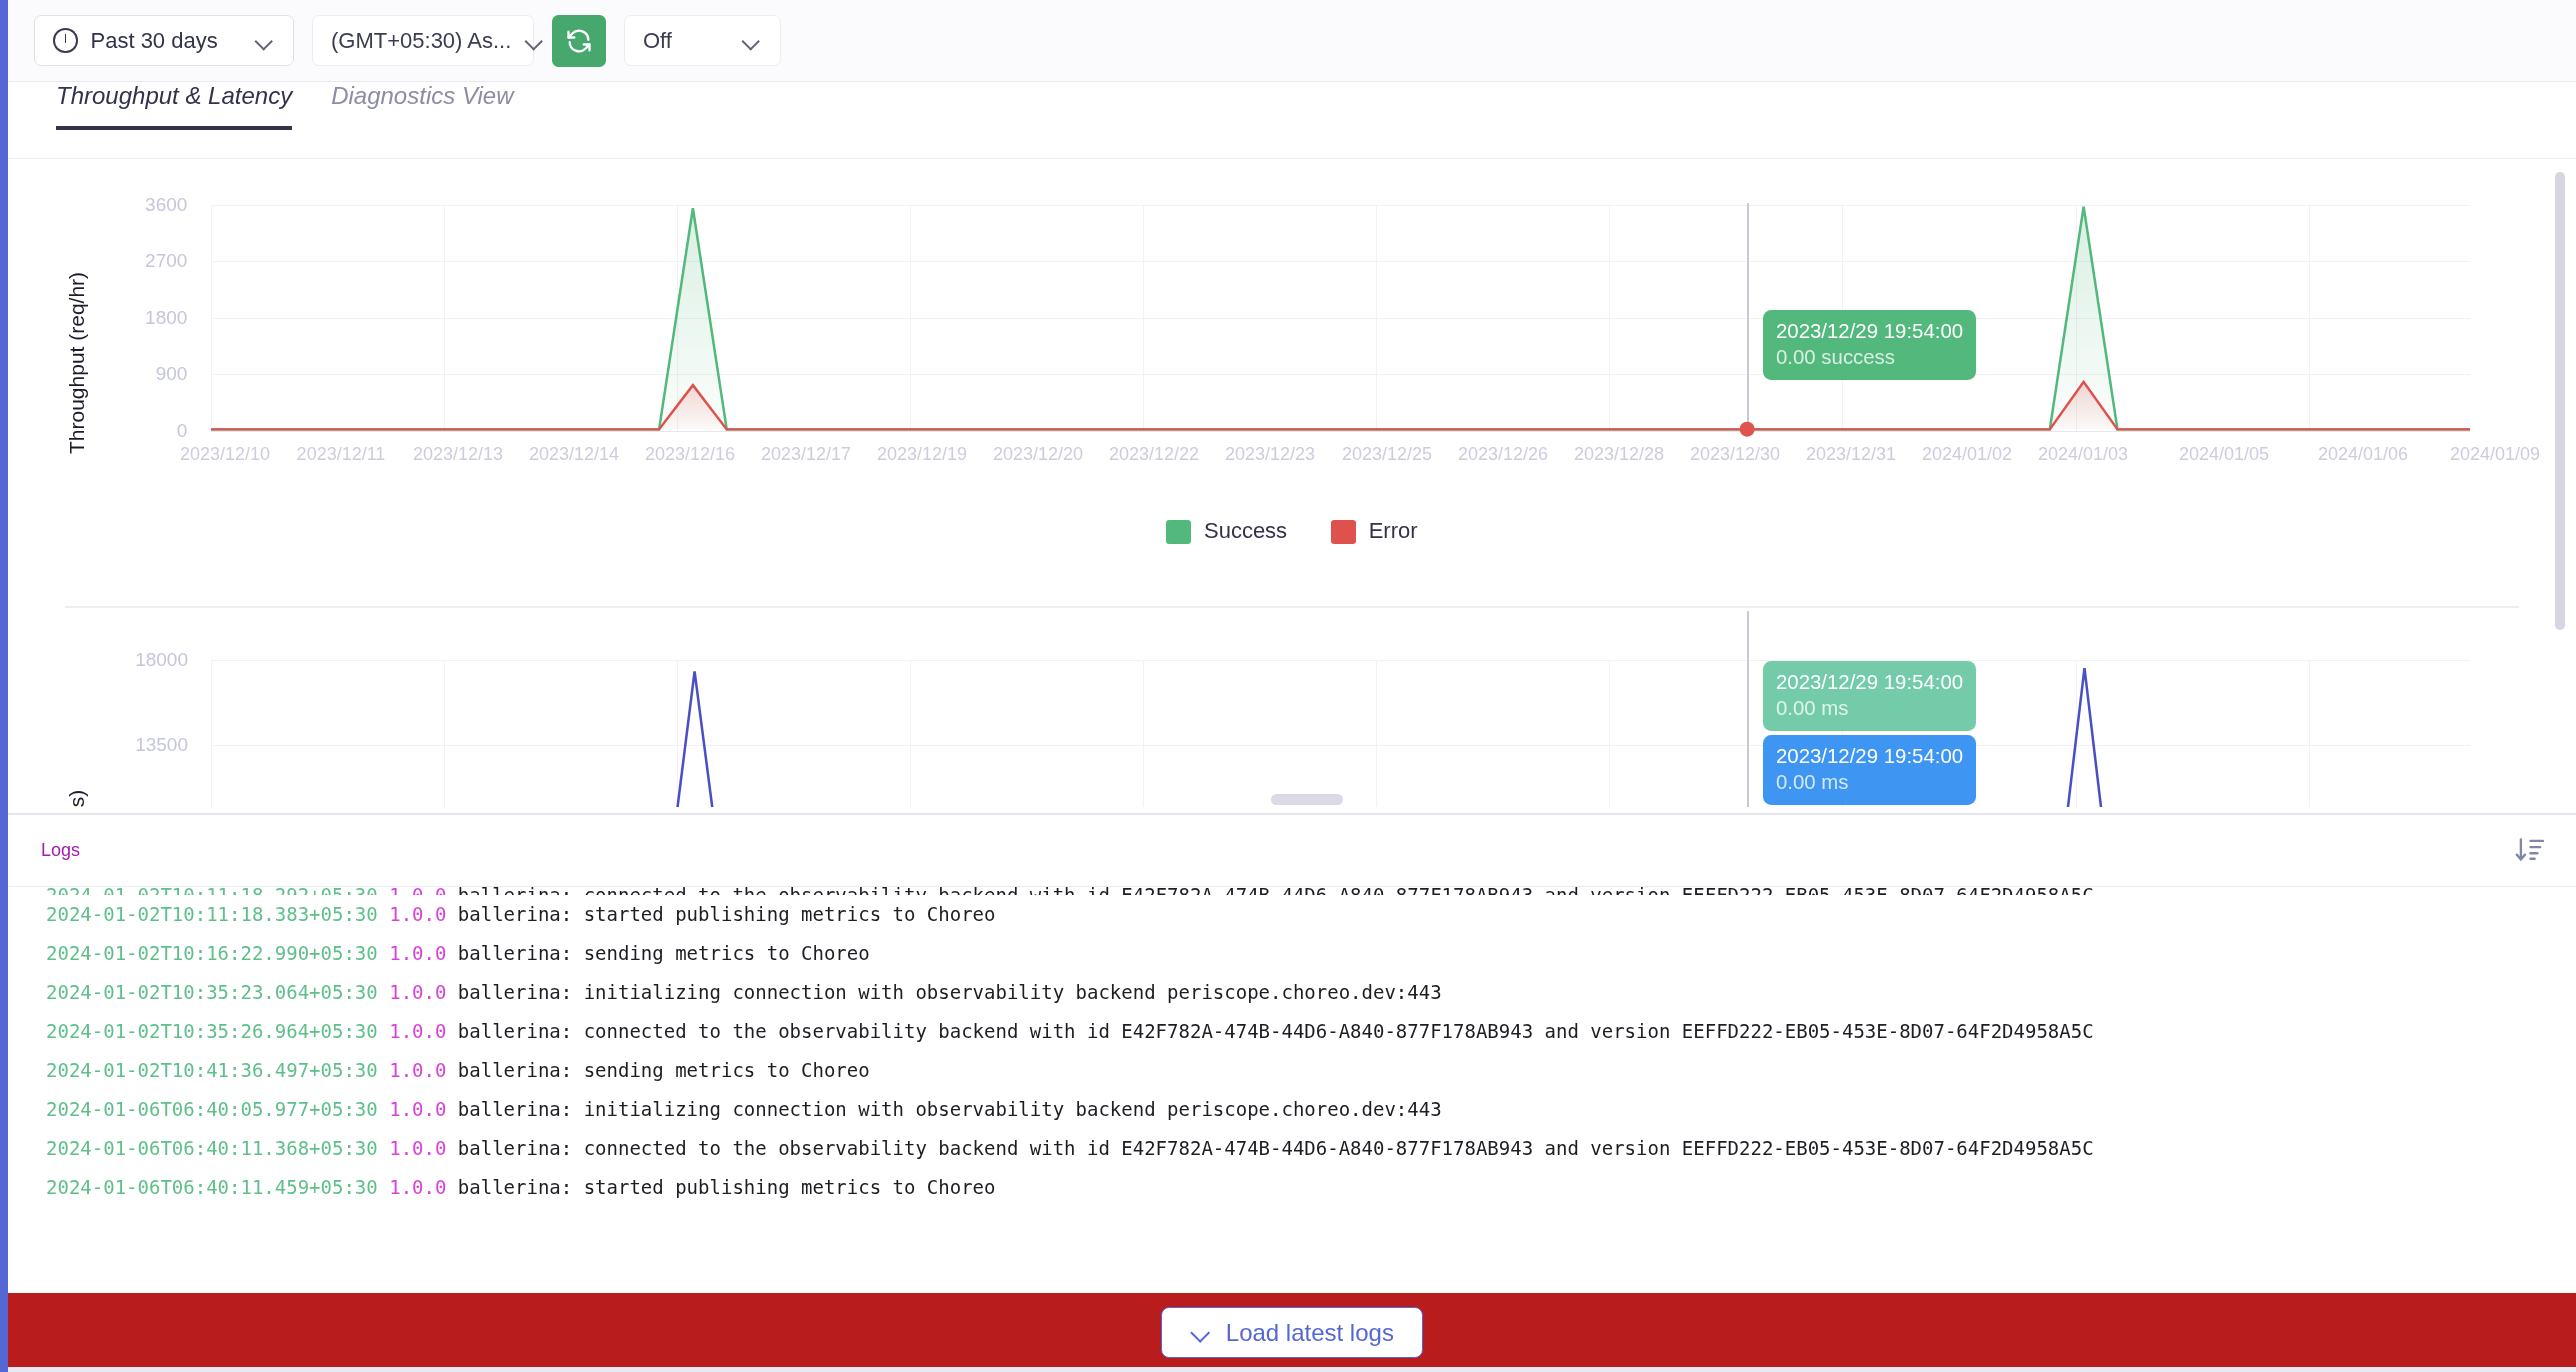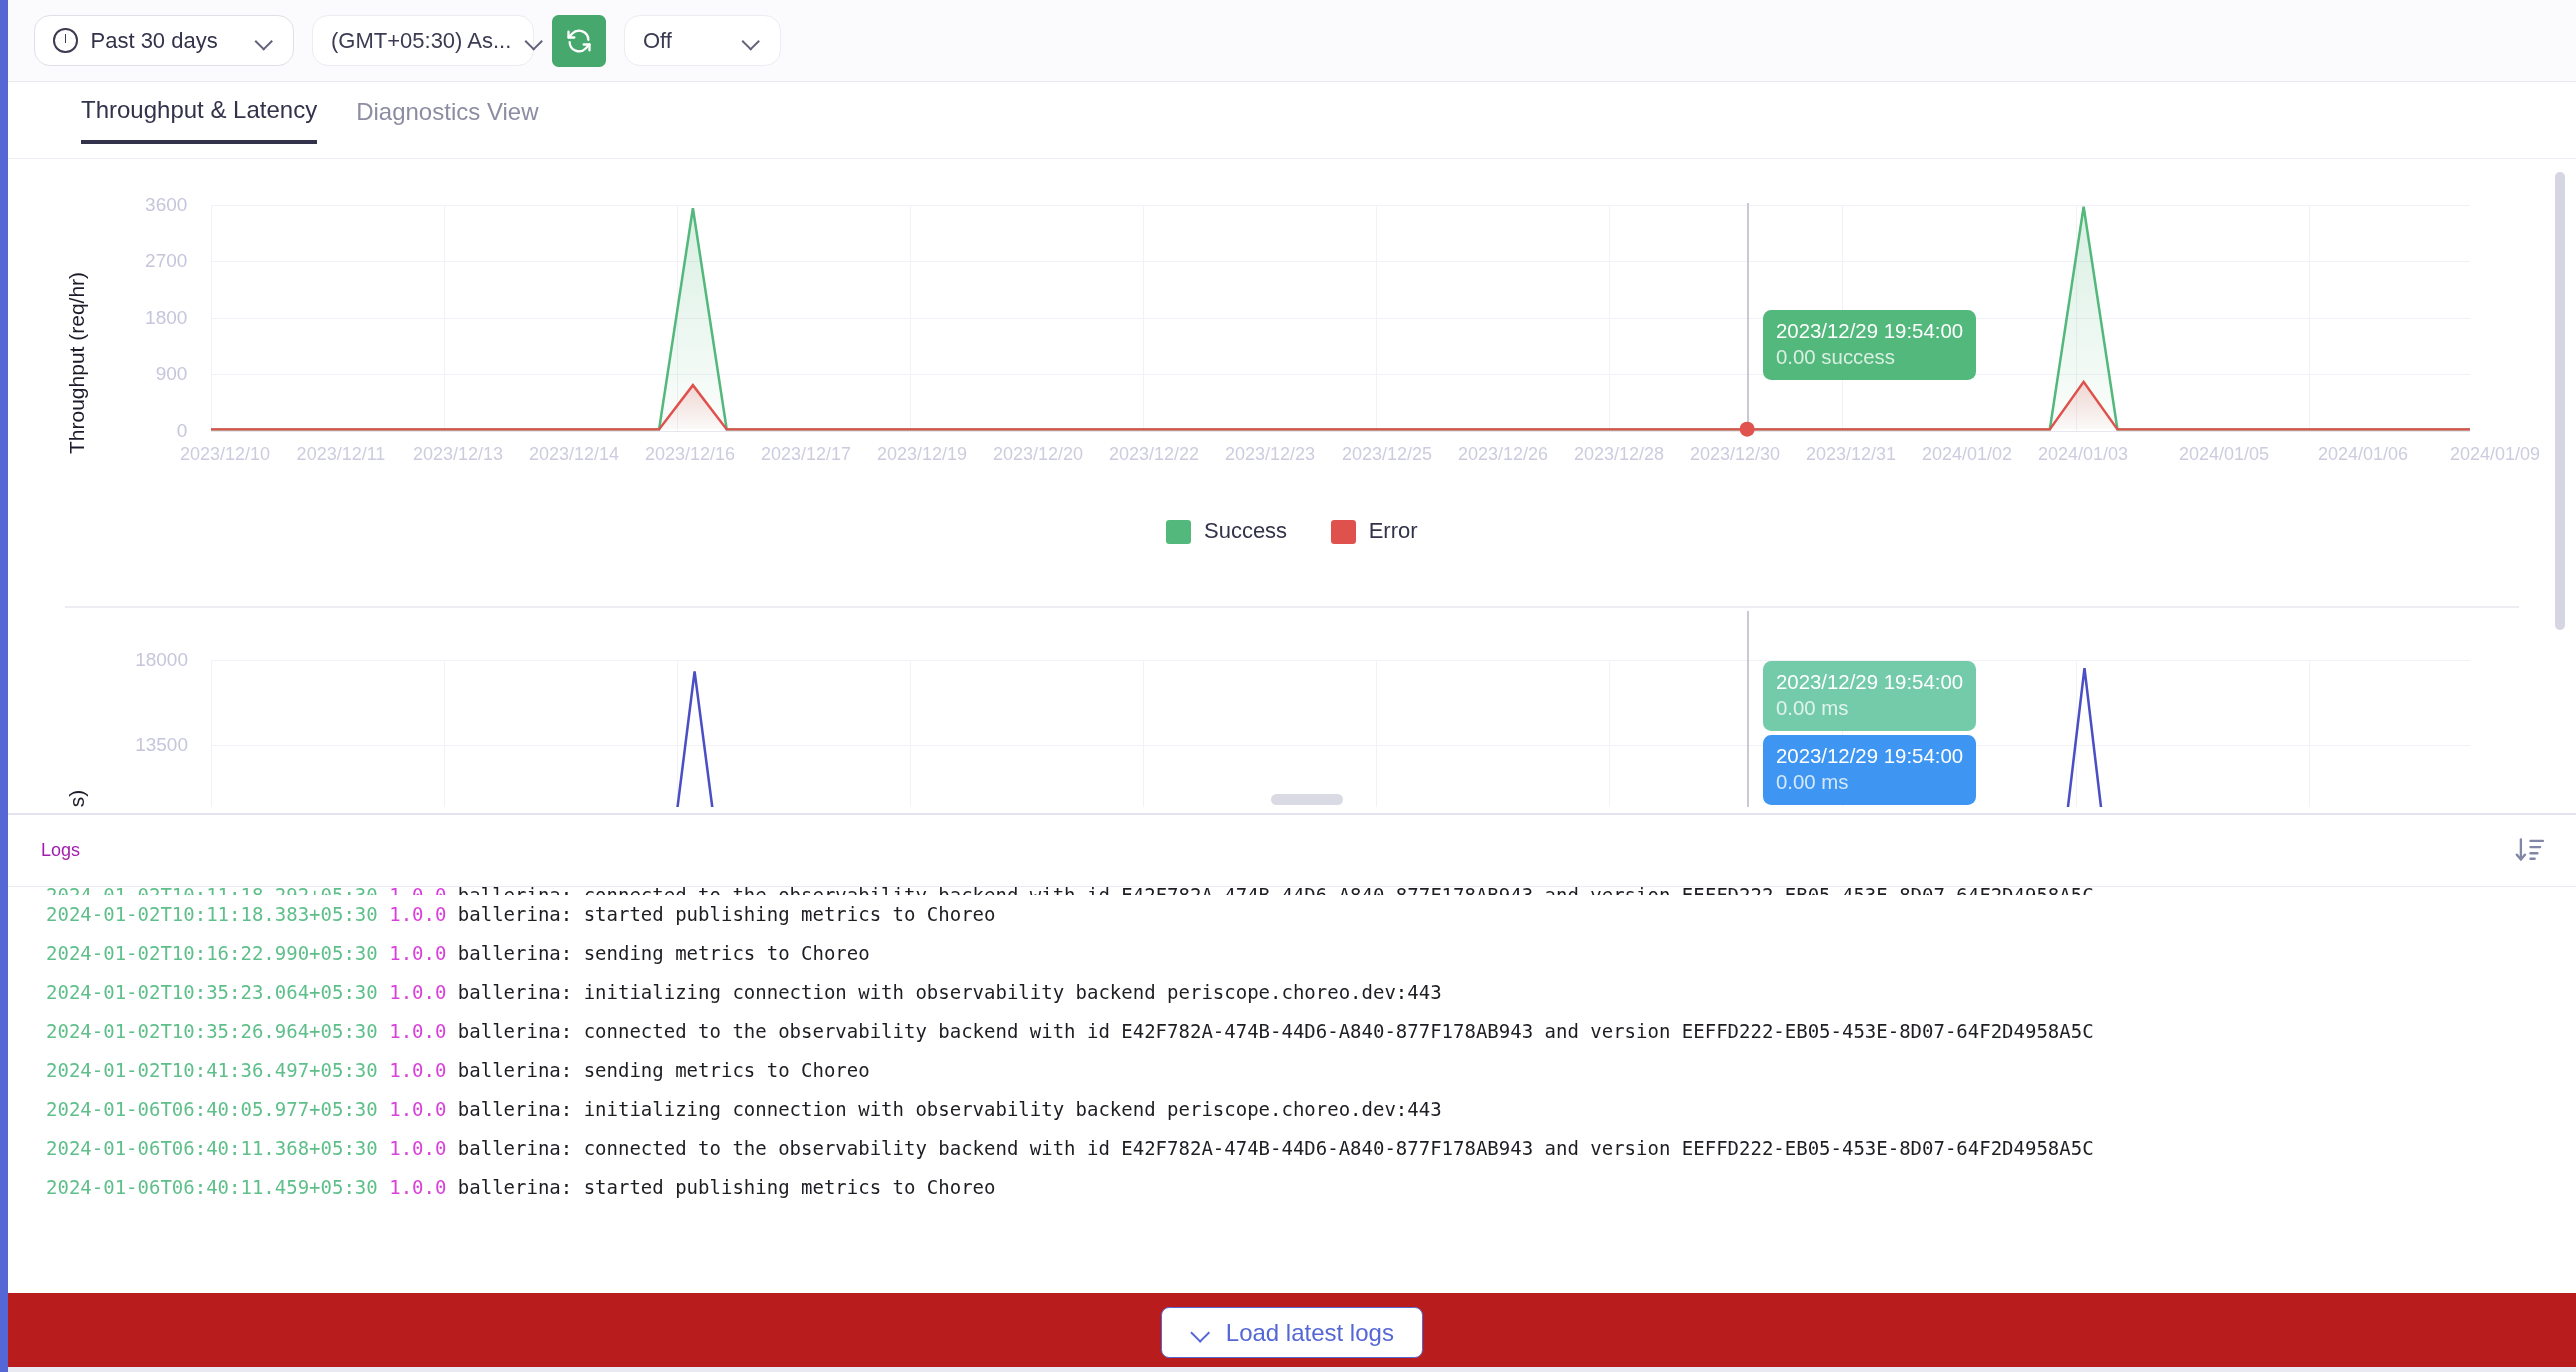--- a/index.html
+++ b/index.html
@@ -24,21 +24,21 @@
     border-bottom: 1.6px solid #e8e8ef;
     display: flex;
     align-items: center;
     gap: 18px;
     padding: 0 33px 0 26px;
   }
   .ctrl {
     height: 51px;
     background: #ffffff;
     border: 1.6px solid #e0e0e8;
-    border-radius: 16px;
+    border-radius: 7px;
     display: flex;
     align-items: center;
     gap: 13px;
     padding: 0 18px;
     font-size: 22px;
     color: #32324b;
     white-space: nowrap;
   }
   .ctrl-range { width: 260px; }
   .ctrl-tz { width: 222px; border-color: #ececf2; }
@@ -82,25 +82,26 @@
     align-items: center;
     justify-content: center;
     cursor: pointer;
   }
   .refresh-btn svg { display: block; }
 
   
   .tabs {
     height: 77px;
     display: flex;
-    align-items: center;
+    align-items: flex-start;
     gap: 39px;
-    padding: 0 0 0 73px;
+    padding: 0 0 0 48px;
     border-bottom: 1.6px solid #ededf4;
     background: #fff;
+    font-style: italic;
   }
   .tab {
     font-size: 24px;
     color: #8c8ca3;
     padding-bottom: 16.4px;
     cursor: pointer;
     white-space: nowrap;
   }
   .tab.active {
     color: #32324b;

